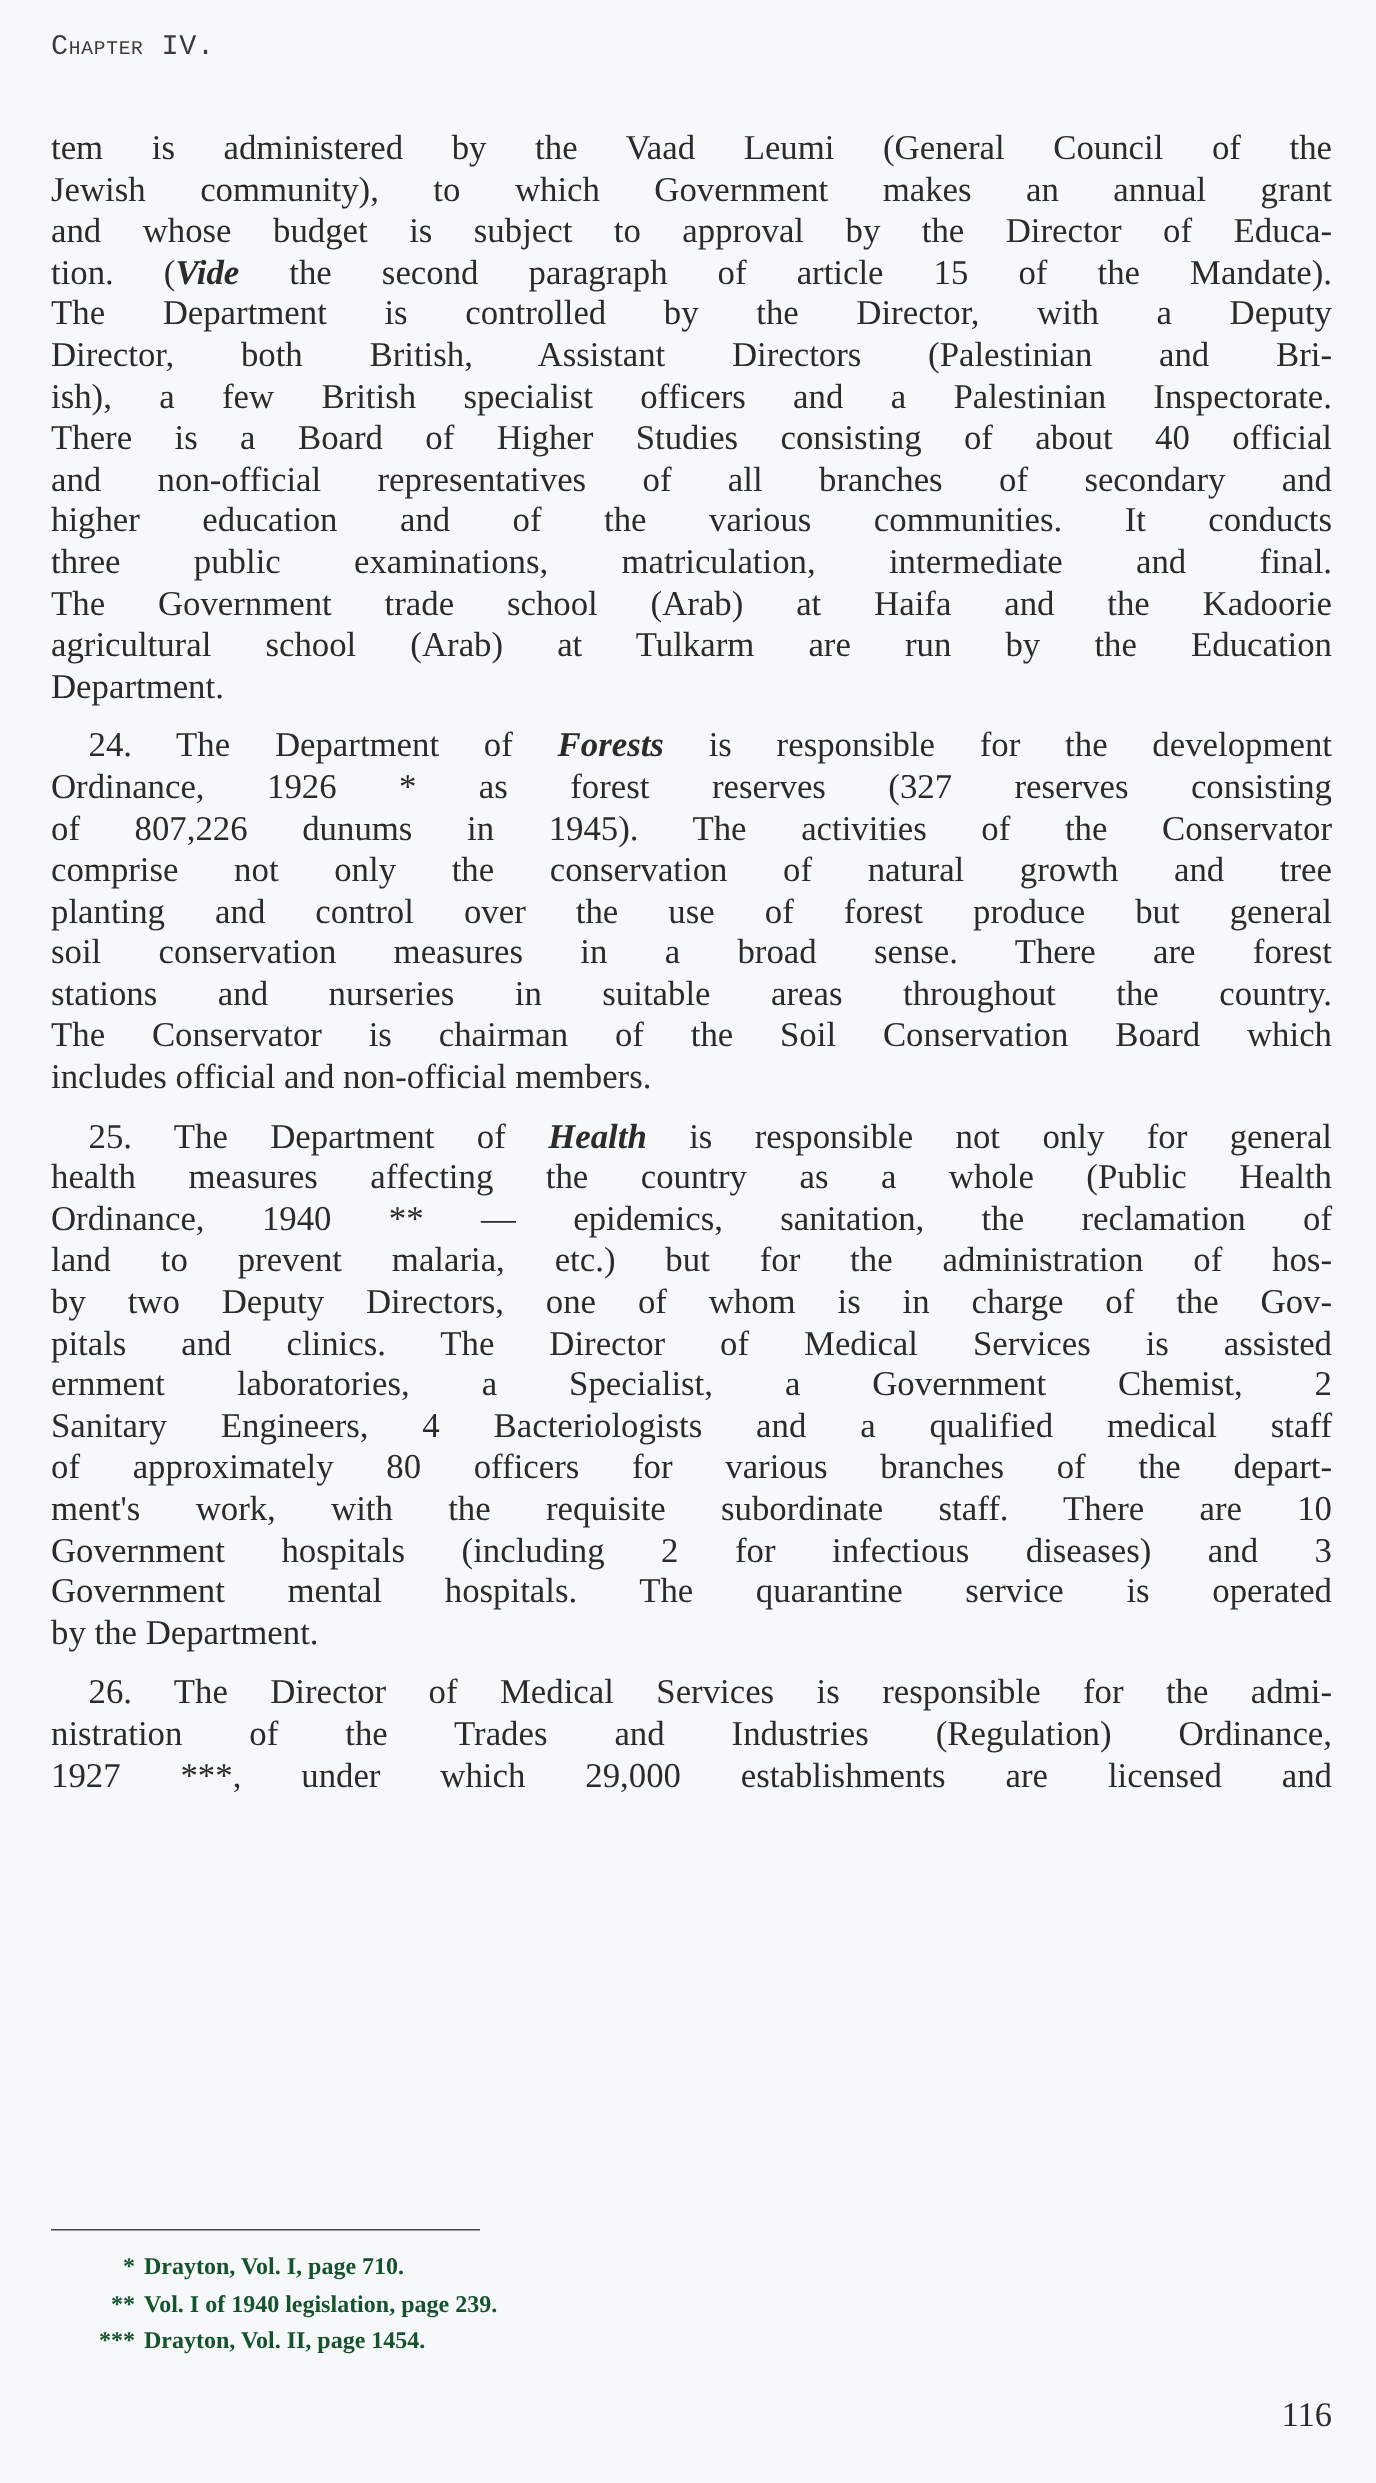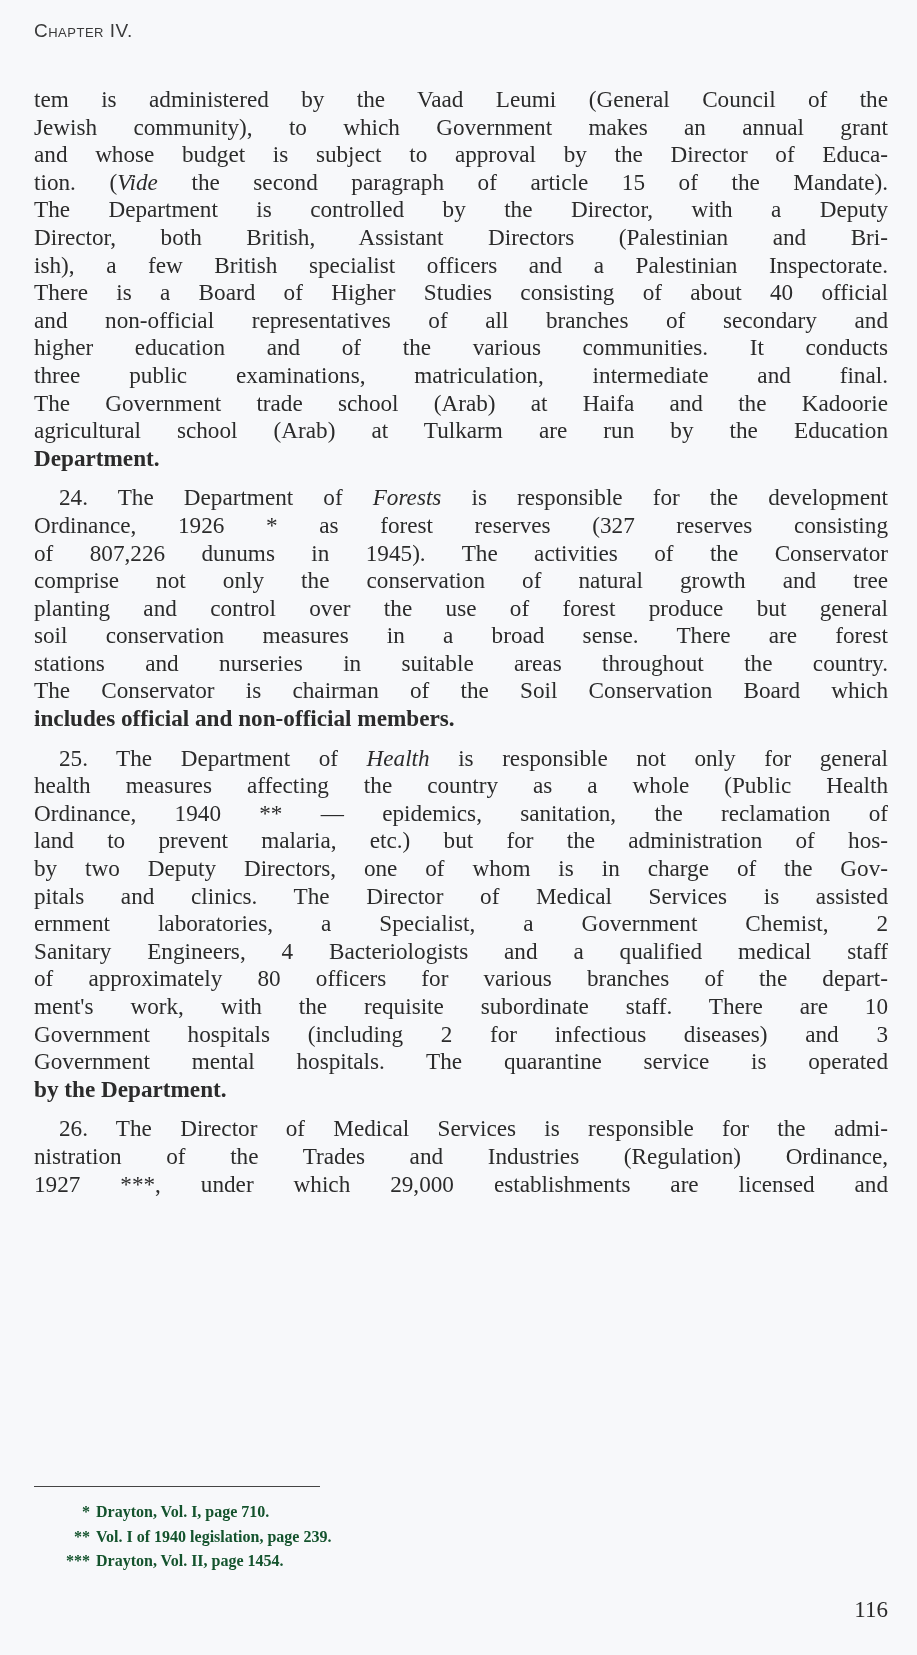--- a/index.html
+++ b/index.html
@@ -22,21 +22,21 @@
       width: 854px;
     }
     .running-head {
       position: absolute;
       top: 20px;
       left: 0;
       font-size: 19px;
       letter-spacing: 0.5px;
       font-variant: small-caps;
       color: #3a3a3a;
-      font-family: Liberation Sans, sans-serif;
+      font-family: Liberation Mono, monospace;
     }
     .body-text {
       position: absolute;
       top: 86px;
       left: 0;
       width: 854px;
       font-family: "Liberation Serif", serif;
       font-size: 23.2px;
       line-height: 27.6px;
       text-align: justify;
@@ -44,21 +44,20 @@
     }
     .line {
       display: block;
       text-align: justify;
       text-align-last: justify;
       white-space: nowrap;
       height: 27.6px;
     }
     .line.last {
       text-align-last: left;
-      font-weight: bold;
     }
     .para-gap {
       height: 12px;
     }
     .indent {
       padding-left: 25px;
     }
     .footnote-rule {
       position: absolute;
       left: 0;
@@ -90,21 +89,21 @@
     .page-number {
       position: absolute;
       left: 0;
       width: 854px;
       top: 1597px;
       text-align: right;
       font-family: "Liberation Serif", serif;
       font-size: 23px;
       color: #2b2b2b;
     }
-    em { font-style: italic; }
+    em { font-style: italic; font-weight: bold; }
   </style>
 </head>
 <body>
 
 <div class="page">
   <div class="running-head">Chapter IV.</div>
 
   <div class="body-text">
 
     <div>

